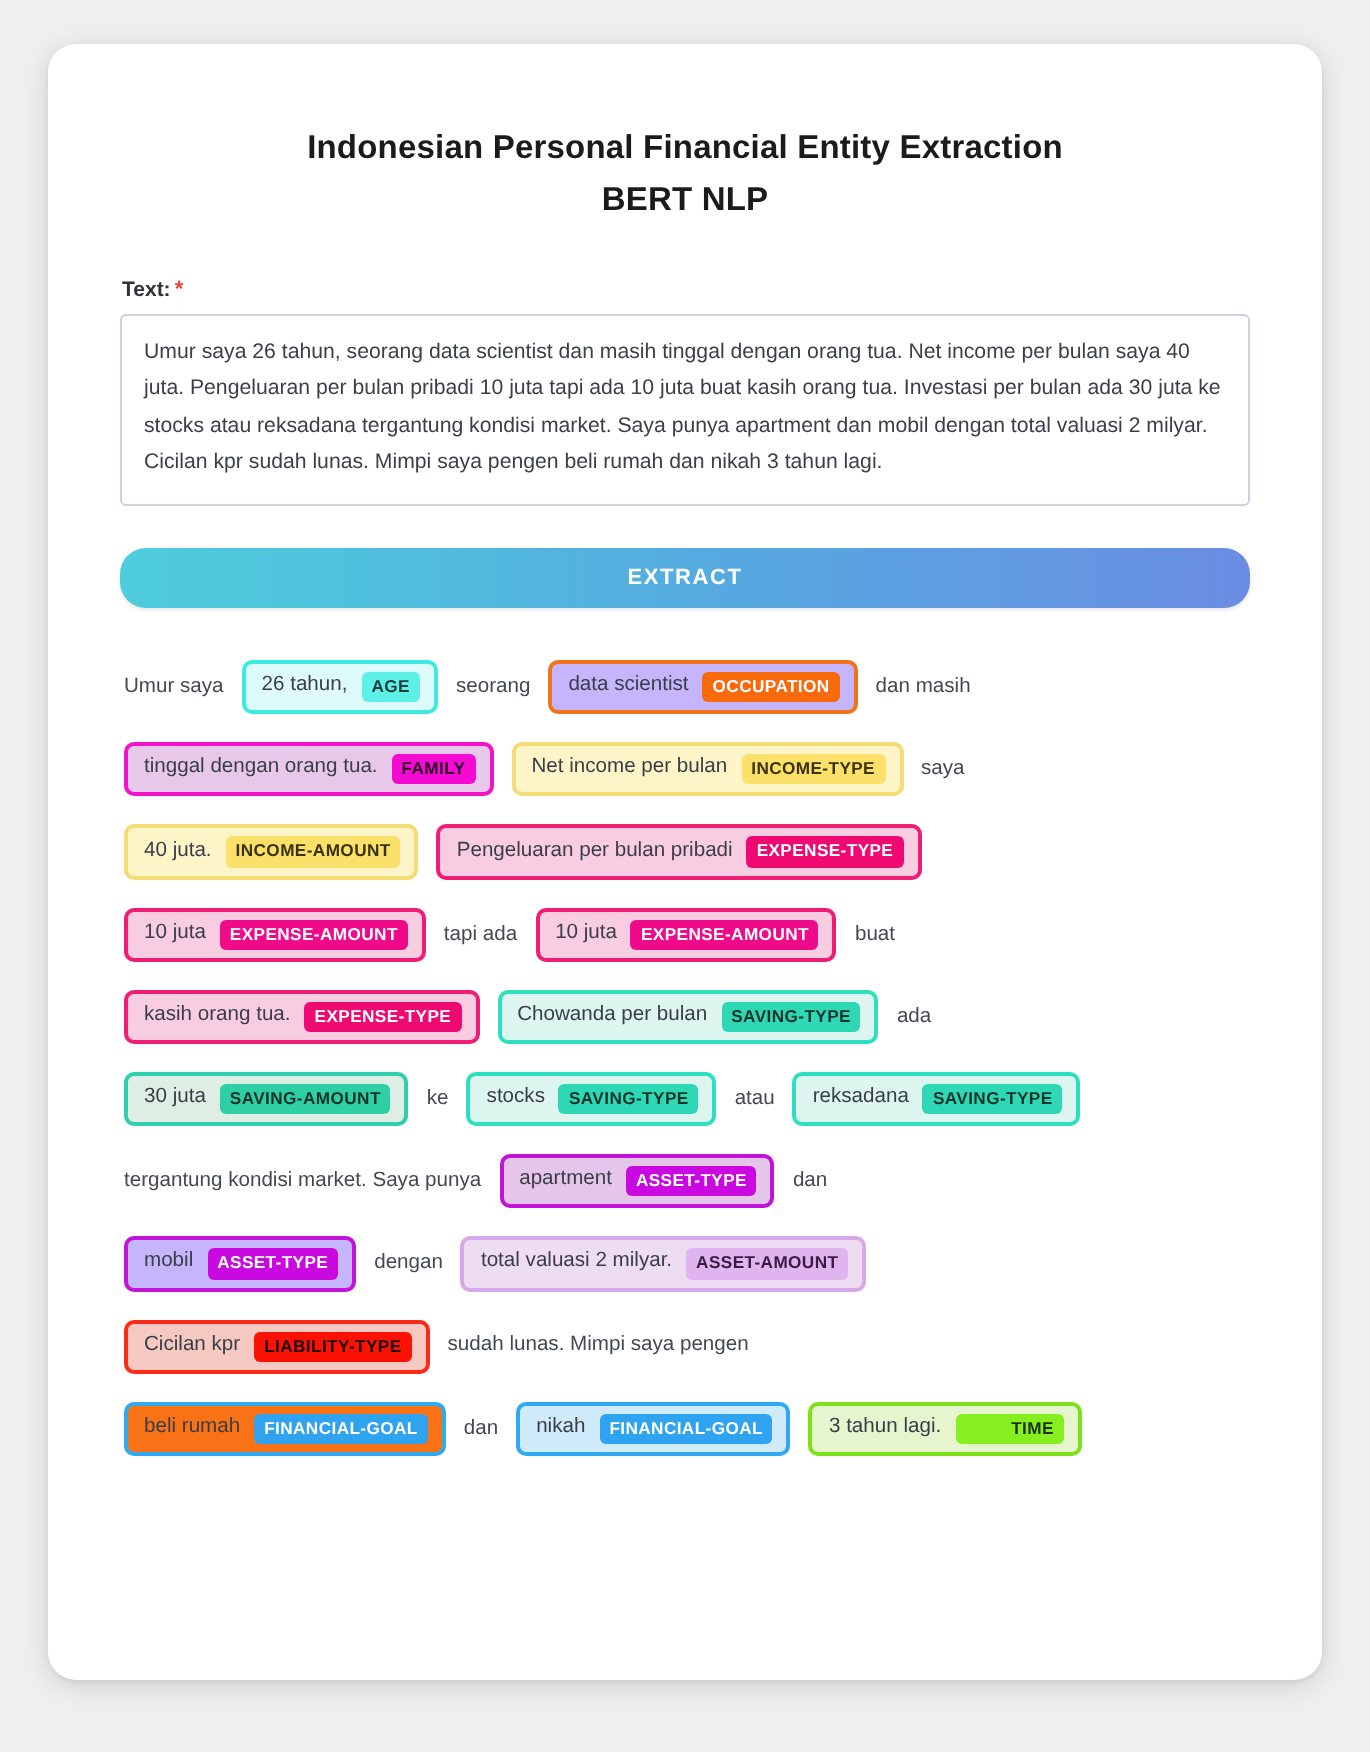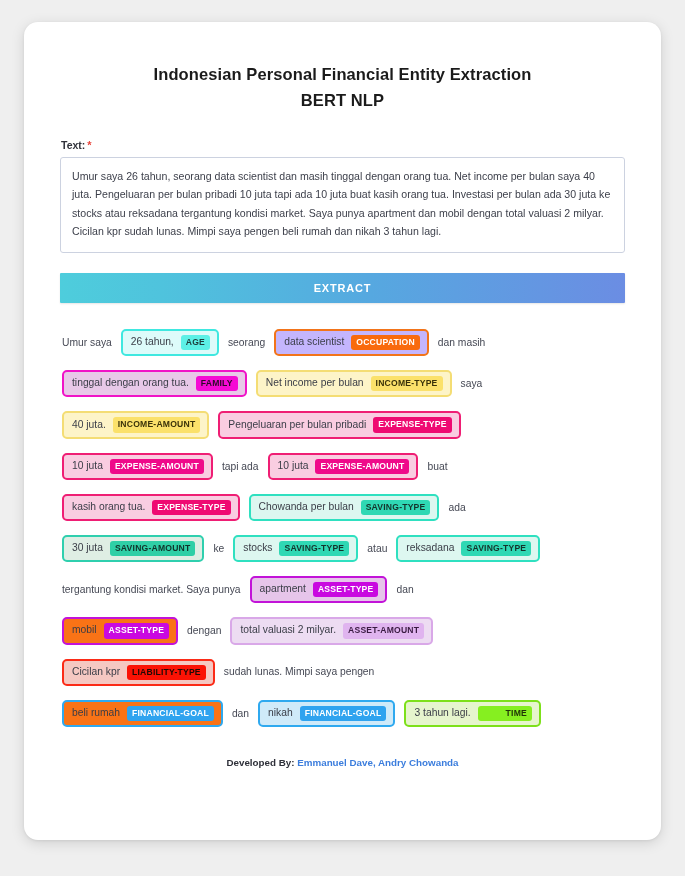--- a/index.html
+++ b/index.html
@@ -58,21 +58,21 @@
     outline: none;
     overflow: hidden;
   }
 
   .extract-btn {
     display: block;
     margin-top: 16px;
     width: 100%;
     height: 30px;
     border: none;
-    border-radius: 1px;
+    border-radius: 13px;
     background: linear-gradient(90deg, #4ecddc 0%, #4fc3dd 18%, #56a8e0 55%, #6b8de3 100%);
     color: #ffffff;
     font-size: 11px;
     font-weight: bold;
     letter-spacing: 0.8px;
     font-family: "Liberation Sans", sans-serif;
     cursor: pointer;
     box-shadow: 0 1px 2px rgba(0,0,0,0.10);
   }
 
@@ -222,21 +222,21 @@
         </div>
         <div class="res-row">
           <span class="plain-text">tergantung kondisi market. Saya punya</span>
           <span class="ent" style="background: rgb(230, 197, 234); border-color: rgb(194, 19, 216);">
             <span class="ent-text">apartment</span>
             <span class="ent-tag" style="background: rgb(201, 9, 224); color: rgb(255, 255, 255);">ASSET-TYPE</span>
           </span>
           <span class="plain-text">dan</span>
         </div>
         <div class="res-row">
-          <span class="ent" style="background: #f97316; border-color: rgb(194, 19, 216);">
+          <span class="ent" style="background: #c4b5fd; border-color: rgb(194, 19, 216);">
             <span class="ent-text">mobil</span>
             <span class="ent-tag" style="background: rgb(201, 9, 224); color: rgb(255, 255, 255);">ASSET-TYPE</span>
           </span>
           <span class="plain-text">dengan</span>
           <span class="ent" style="background: rgb(237, 220, 242); border-color: rgb(217, 168, 232);">
             <span class="ent-text">total valuasi 2 milyar.</span>
             <span class="ent-tag" style="background: rgb(224, 180, 239); color: rgb(58, 27, 66);">ASSET-AMOUNT</span>
           </span>
         </div>
         <div class="res-row">
@@ -256,19 +256,15 @@
             <span class="ent-text">nikah</span>
             <span class="ent-tag" style="background: rgb(47, 163, 239); color: rgb(255, 255, 255);">FINANCIAL-GOAL</span>
           </span>
           <span class="ent" style="background: rgb(230, 245, 205); border-color: rgb(125, 224, 26);">
             <span class="ent-text">3 tahun lagi.</span>
             <span class="ent-tag" style="background: rgb(134, 239, 32); color: rgb(31, 50, 7); padding-left: 28px;">TIME</span>
           </span>
         </div>
       </div>
 
-    <div class="footer">
-      <span>Developed By:</span>
-      <span class="authors">Emmanuel Dave, Andry Chowanda</span>
-    </div>
 
   </div>
 </div>
 
 </body></html>

